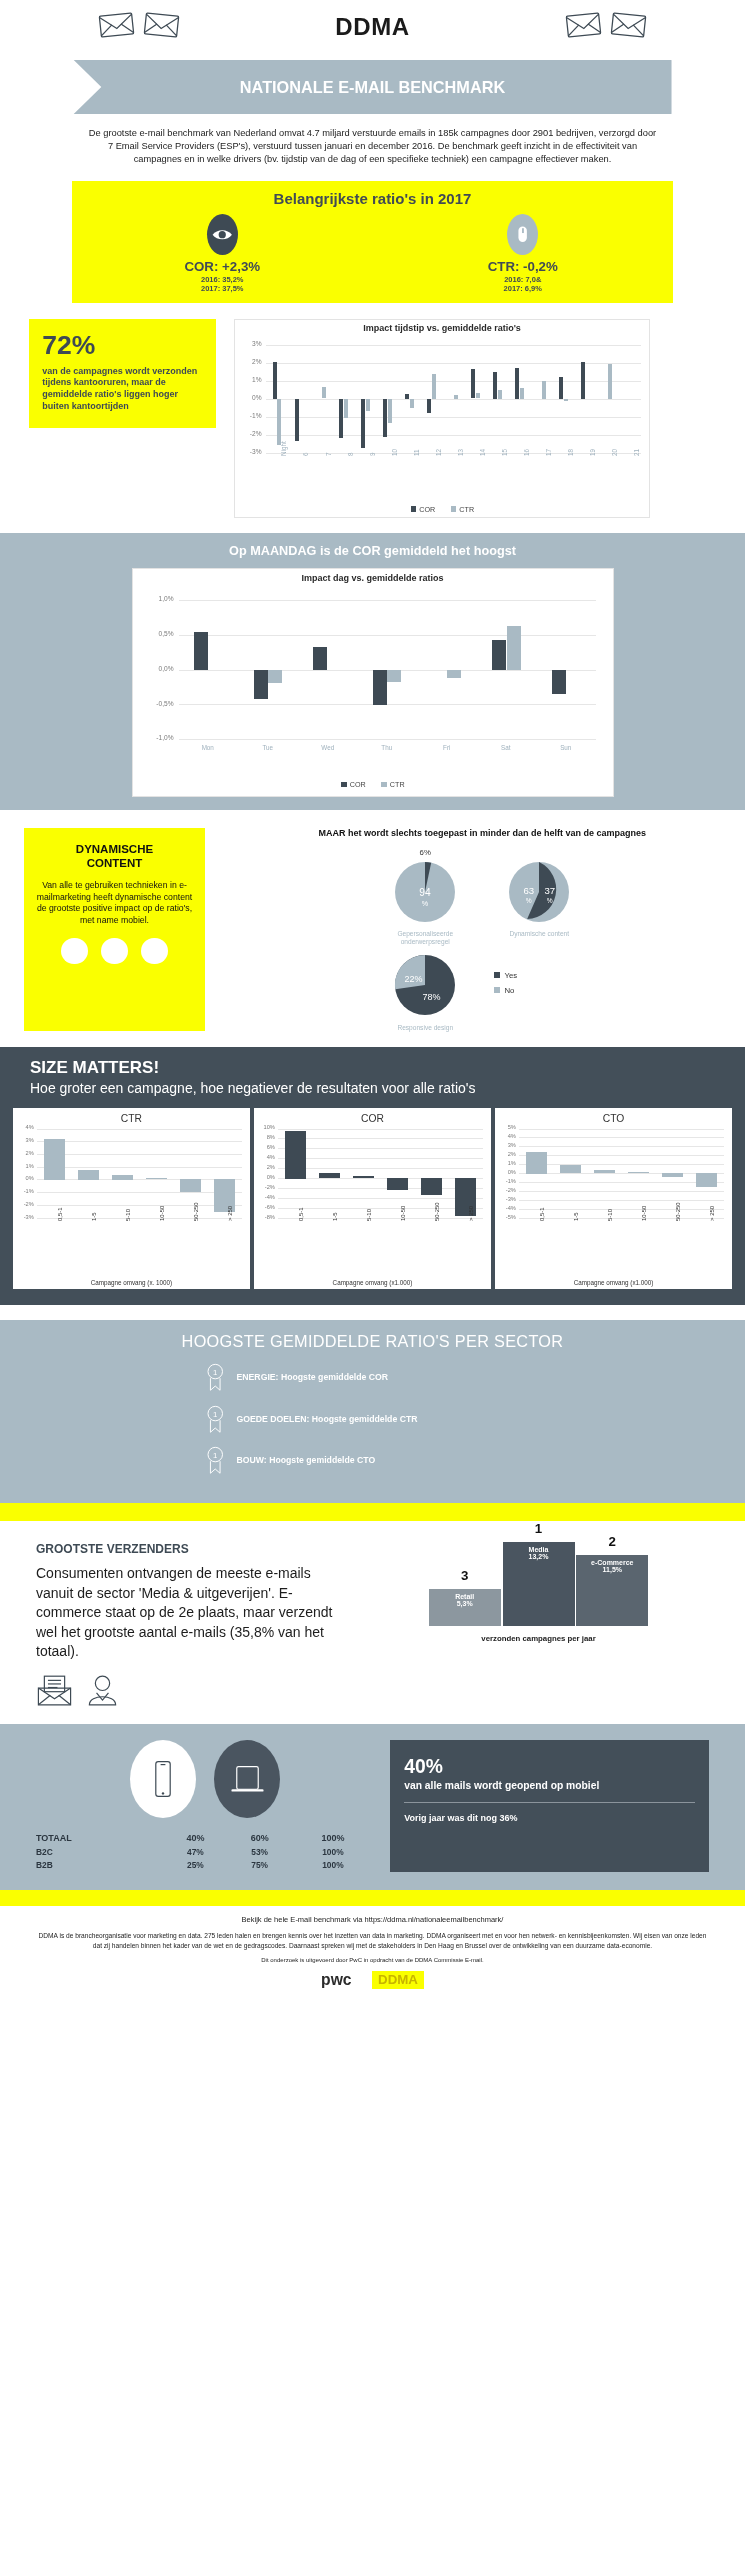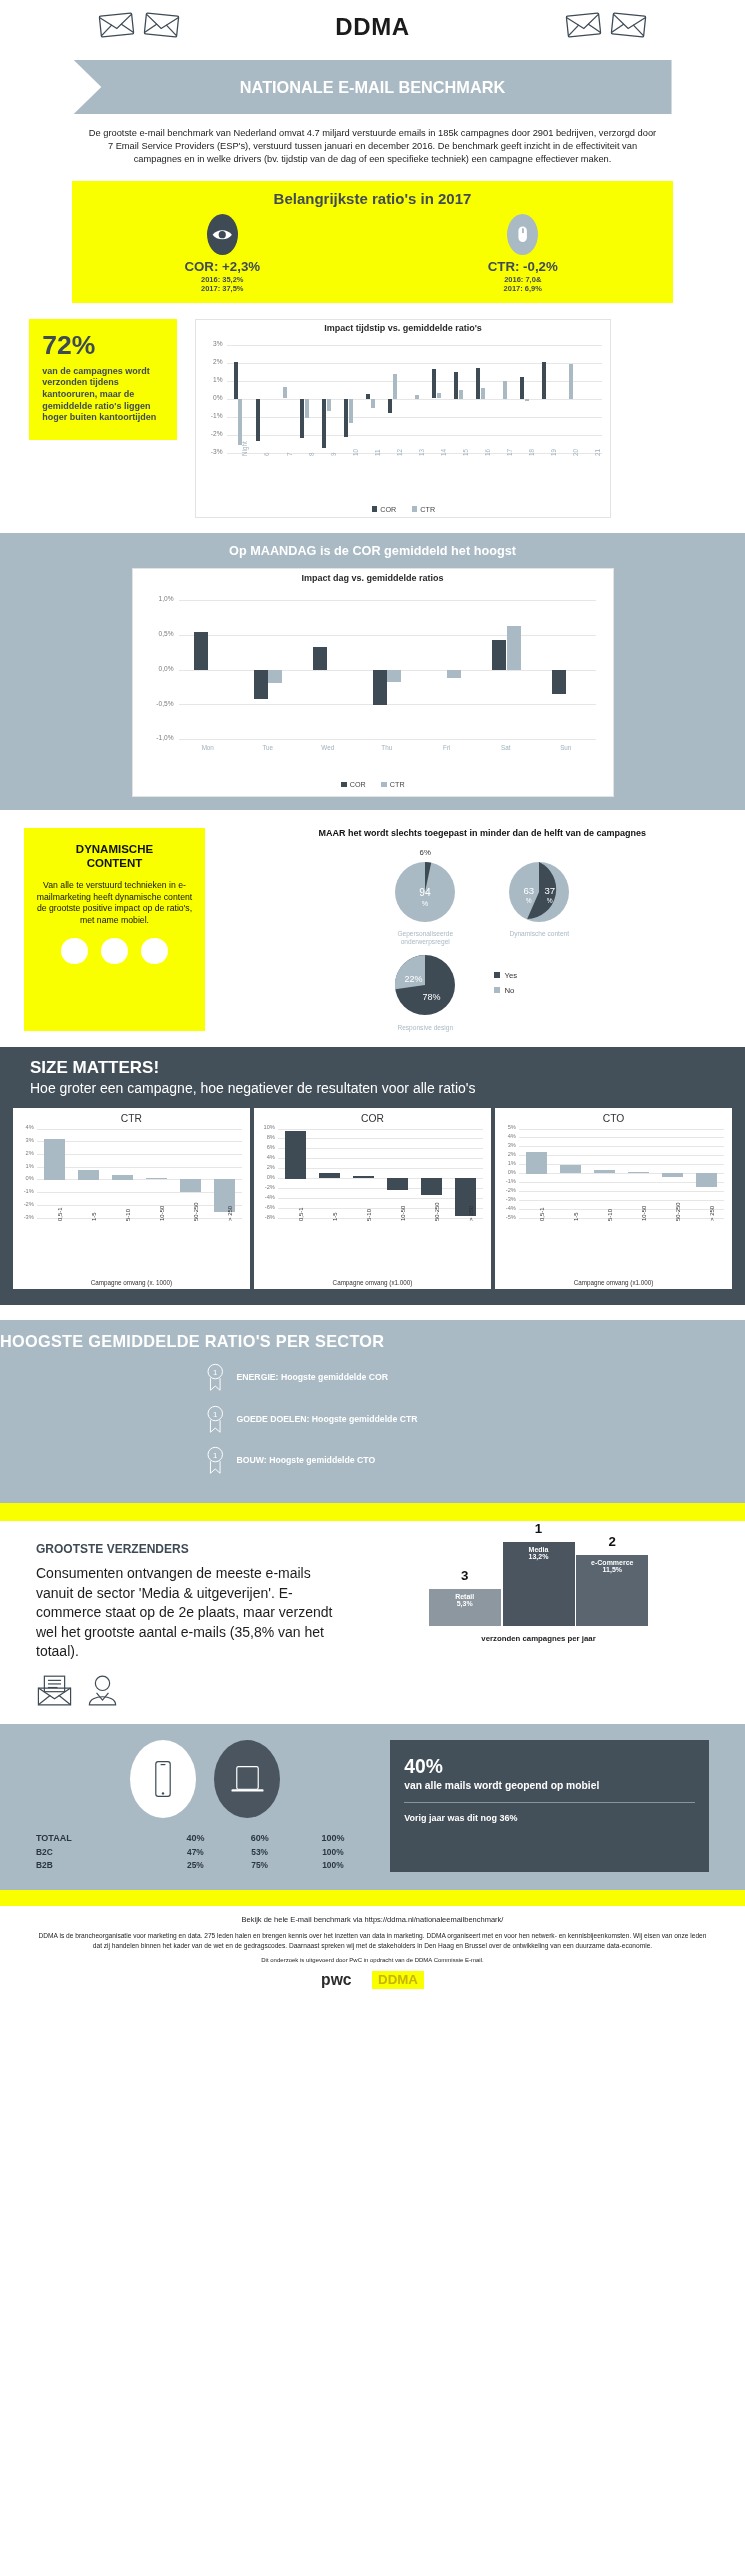--- a/index.html
+++ b/index.html
@@ -39,21 +39,21 @@
   }
   .yr-ico.dark{background:#3e4a54;}
   .yr-ico.light{background:#a9bac4;}
   .yr-ico.mid{background:#99a6ad;}
   .yr-main{font-size:13.3px;font-weight:bold;color:#414b54;}
   .yr-sub{font-size:7.5px;font-weight:bold;color:#414b54;line-height:1.25;margin-top:1px;}
 
   
   .band72 { display:flex; margin-top:15.7px; position:relative; min-height:139px;}
   .box72 {
-    background:#faff00; width:148px; margin-left:29px; padding:13.3px 13.3px 15.7px;
+    background:#faff00; width:187px; margin-left:29px; padding:13.3px 13.3px 15.7px;
     align-self:flex-start;
   }
   .big72{font-size:26.5px;font-weight:bold;color:#3e4a54;line-height:1;}
   .txt72{font-size:9px;font-weight:bold;color:#3e4a54;line-height:1.3;margin-top:7.2px;}
 
   .chart-card {
     background:#fff;border:0.6px solid #e3e3e3; position:relative;
   }
   .chart-title{ text-align:center;font-size:9px;font-weight:bold;color:#2a2a2a;padding-top:3.6px;}
 
@@ -91,21 +91,21 @@
   .size-head{background:#434f59;color:#fff;padding:11px 30px 12px;margin-top:15.7px;}
   .size-head h2{font-size:17px;font-weight:bold;}
   .size-head p{font-size:14px;margin-top:2px;}
   .size-charts{background:#434f59;display:flex;padding:0 13.3px 15.7px;gap:4.8px;}
   .size-card{background:#fff;flex:1;position:relative;height:181px;}
   .size-card .t{text-align:center;font-size:10.3px;color:#333;padding-top:4.8px;}
   .axis-cap{position:absolute;bottom:3.6px;left:0;right:0;text-align:center;font-size:6.3px;color:#333;}
 
   
   .sector{background:#a9bac4;margin-top:15.7px;padding:12px 0 15.7px;}
-  .sector h2{text-align:left;color:#fff;font-size:16.3px;font-weight:bold;letter-spacing:0.3px;}
+  .sector h2{text-align:center;color:#fff;font-size:16.3px;font-weight:normal;letter-spacing:0.3px;}
   .sector-list{margin:12px 0 0 205px;}
   .sector-item{display:flex;align-items:center;gap:11px;margin-bottom:13.3px;}
   .medal{width:20.5px;height:28px;}
   .sector-item span{color:#fff;font-weight:bold;font-size:8.7px;}
   .yellow-strip{background:#faff00;height:18px;}
 
   
   .senders{display:flex;padding:20.5px 36px 18px;gap:18px;}
   .senders-left{width:314px;}
   .senders-left h3{font-size:12px;font-weight:bold;color:#3e4a54;}
@@ -343,21 +343,21 @@
         </div>
     </div>
   </div>
 
   <div class="band-dyn">
     <div class="dyn-box">
       <h3>
         <span>DYNAMISCHE</span><br>
         <span>CONTENT</span>
       </h3>
-      <p>Van alle te verstuurd technieken in e-mailmarketing heeft dynamische content de grootste positive impact op de ratio's, met name mobiel.</p>
+      <p>Van alle te gebruiken technieken in e-mailmarketing heeft dynamische content de grootste positive impact op de ratio's, met name mobiel.</p>
       <div class="dyn-circles">
         <i></i>
         <i></i>
         <i></i>
       </div>
     </div>
     <div class="pies">
       <h3>MAAR het wordt slechts toegepast in minder dan de helft van de campagnes</h3>
       <div class="pie-row">
         <div class="pie-item">

